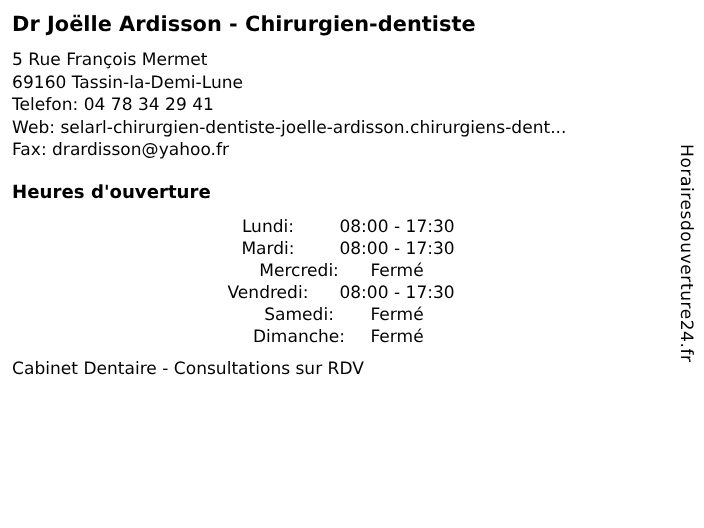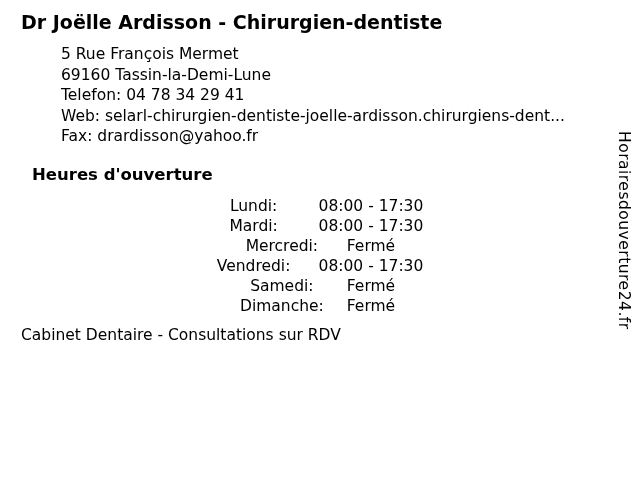--- a/index.html
+++ b/index.html
@@ -10,45 +10,44 @@
     width: 640px;
     height: 480px;
     background: #ffffff;
     color: #000000;
     font-family: "DejaVu Sans", "Liberation Sans", sans-serif;
     position: relative;
     overflow: hidden;
   }
   .content {
     position: absolute;
-    left: 21px;
+    left: 11px;
     top: 10px;
     width: 575px;
   }
   .page-title {
     font-size: 19px;
     font-weight: bold;
     line-height: 24px;
     margin: 0;
     white-space: nowrap;
   }
   .contact-block {
     margin-top: 10px;
   }
   .contact-line {
     font-size: 15.5px;
     line-height: 20.5px;
     white-space: nowrap;
-    margin-left: 40px;
   }
   .section-heading {
     font-size: 16.5px;
     font-weight: bold;
     line-height: 20px;
-    margin: 11px;
+    margin: 0;
     white-space: nowrap;
   }
   .hours-heading {
     margin-top: 18px;
   }
   .hours-table {
     margin-top: 11px;
   }
   .hours-row {
     font-size: 15.5px;

